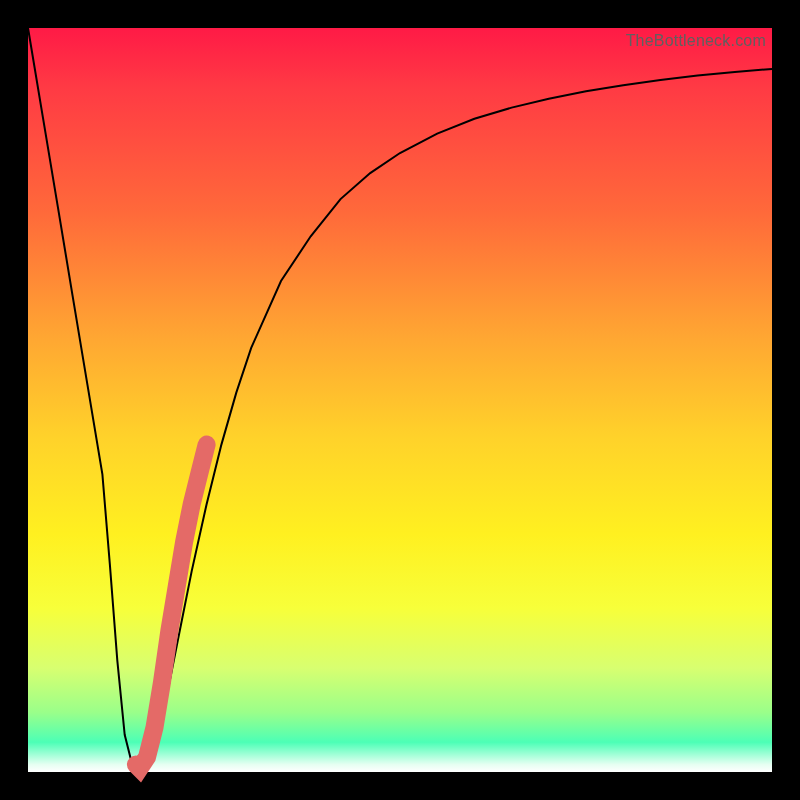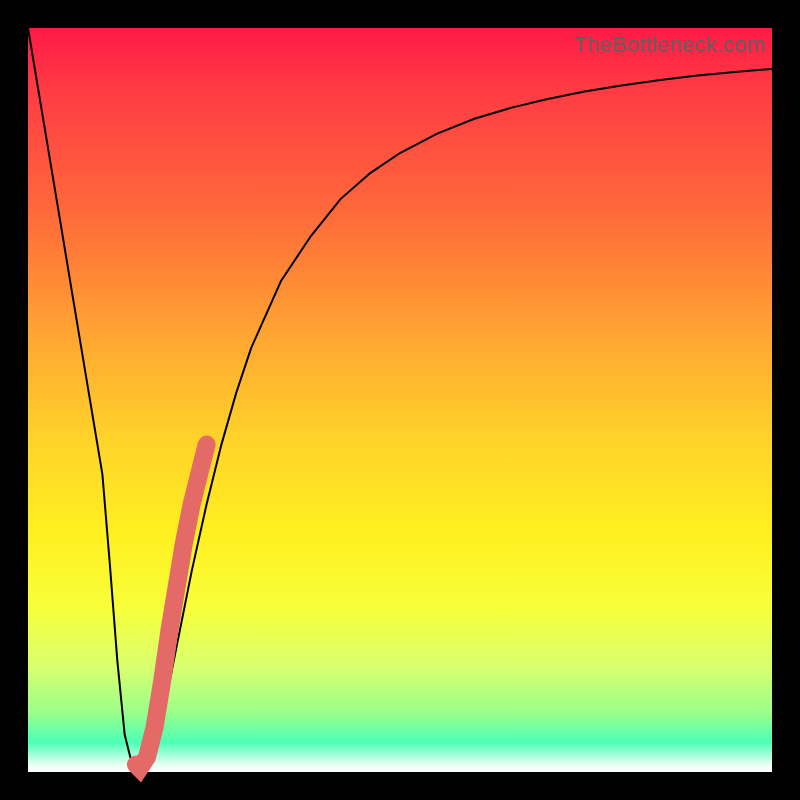--- a/index.html
+++ b/index.html
@@ -37,21 +37,21 @@
       #4cffb6 96%,
       #e6fff2 99%,
       #ffffff 100%
     );
   }
   .watermark {
     position: absolute;
     top: 4px;
     right: 6px;
     color: #606060;
-    font-size: 22px;
+    font-size: 16px;
     font-weight: 400;
     letter-spacing: 0.2px;
     user-select: none;
   }
   svg.curve {
     position: absolute;
     left: 0;
     top: 0;
     width: 744px;
     height: 744px;

